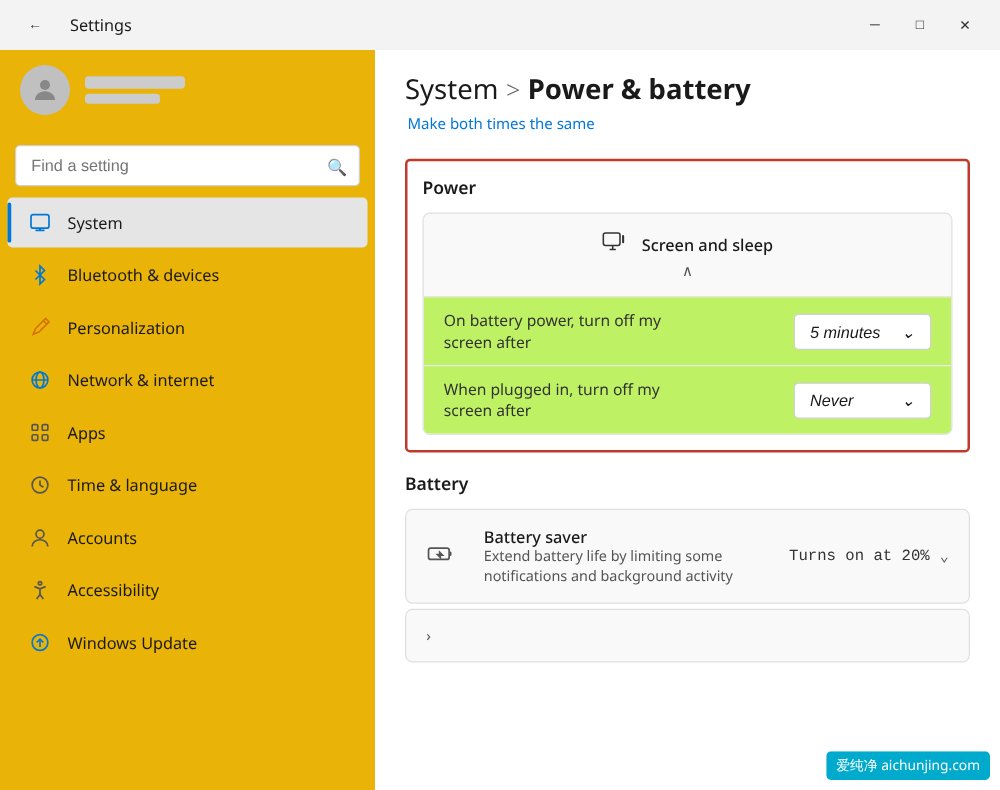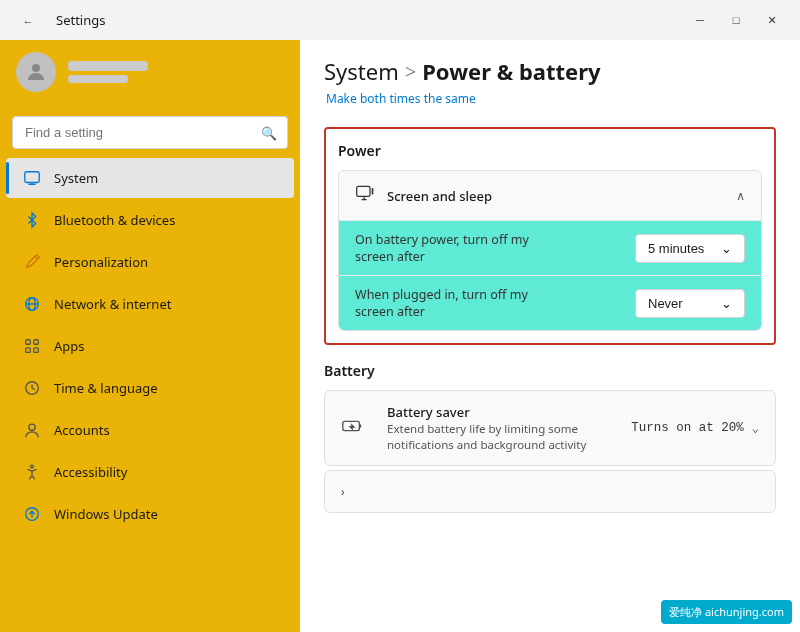--- a/index.html
+++ b/index.html
@@ -239,20 +239,21 @@
       border-radius: 6px;
       overflow: hidden;
     }
 
     .setting-row-header {
       display: flex;
       align-items: center;
       padding: 12px 16px;
       cursor: pointer;
       justify-content: space-between;
+      flex-direction: column;
     }
 
     .setting-row-left {
       display: flex;
       align-items: center;
       gap: 12px;
     }
 
     .setting-label {
       font-size: 13px;
@@ -264,21 +265,21 @@
       font-size: 12px;
       color: #555;
     }
 
     .setting-sub-row {
       display: flex;
       align-items: center;
       justify-content: space-between;
       padding: 10px 16px;
       border-top: 1px solid #e8e8e8;
-      background: #5eead4;
+      background: #bef264;
     }
 
     .setting-sub-label {
       font-size: 12.5px;
       color: #333;
       max-width: 200px;
     }
 
     .dropdown-btn {
       display: flex;
@@ -286,20 +287,21 @@
       gap: 8px;
       padding: 6px 12px;
       border: 1px solid #d0d0d0;
       border-radius: 4px;
       background: white;
       cursor: pointer;
       font-size: 13px;
       color: #1a1a1a;
       min-width: 110px;
       justify-content: space-between;
+      font-style: italic;
     }
 
     
     .battery-section {
       margin-bottom: 16px;
     }
 
     .battery-card {
       background: #f9f9f9;
       border: 1px solid #e0e0e0;

